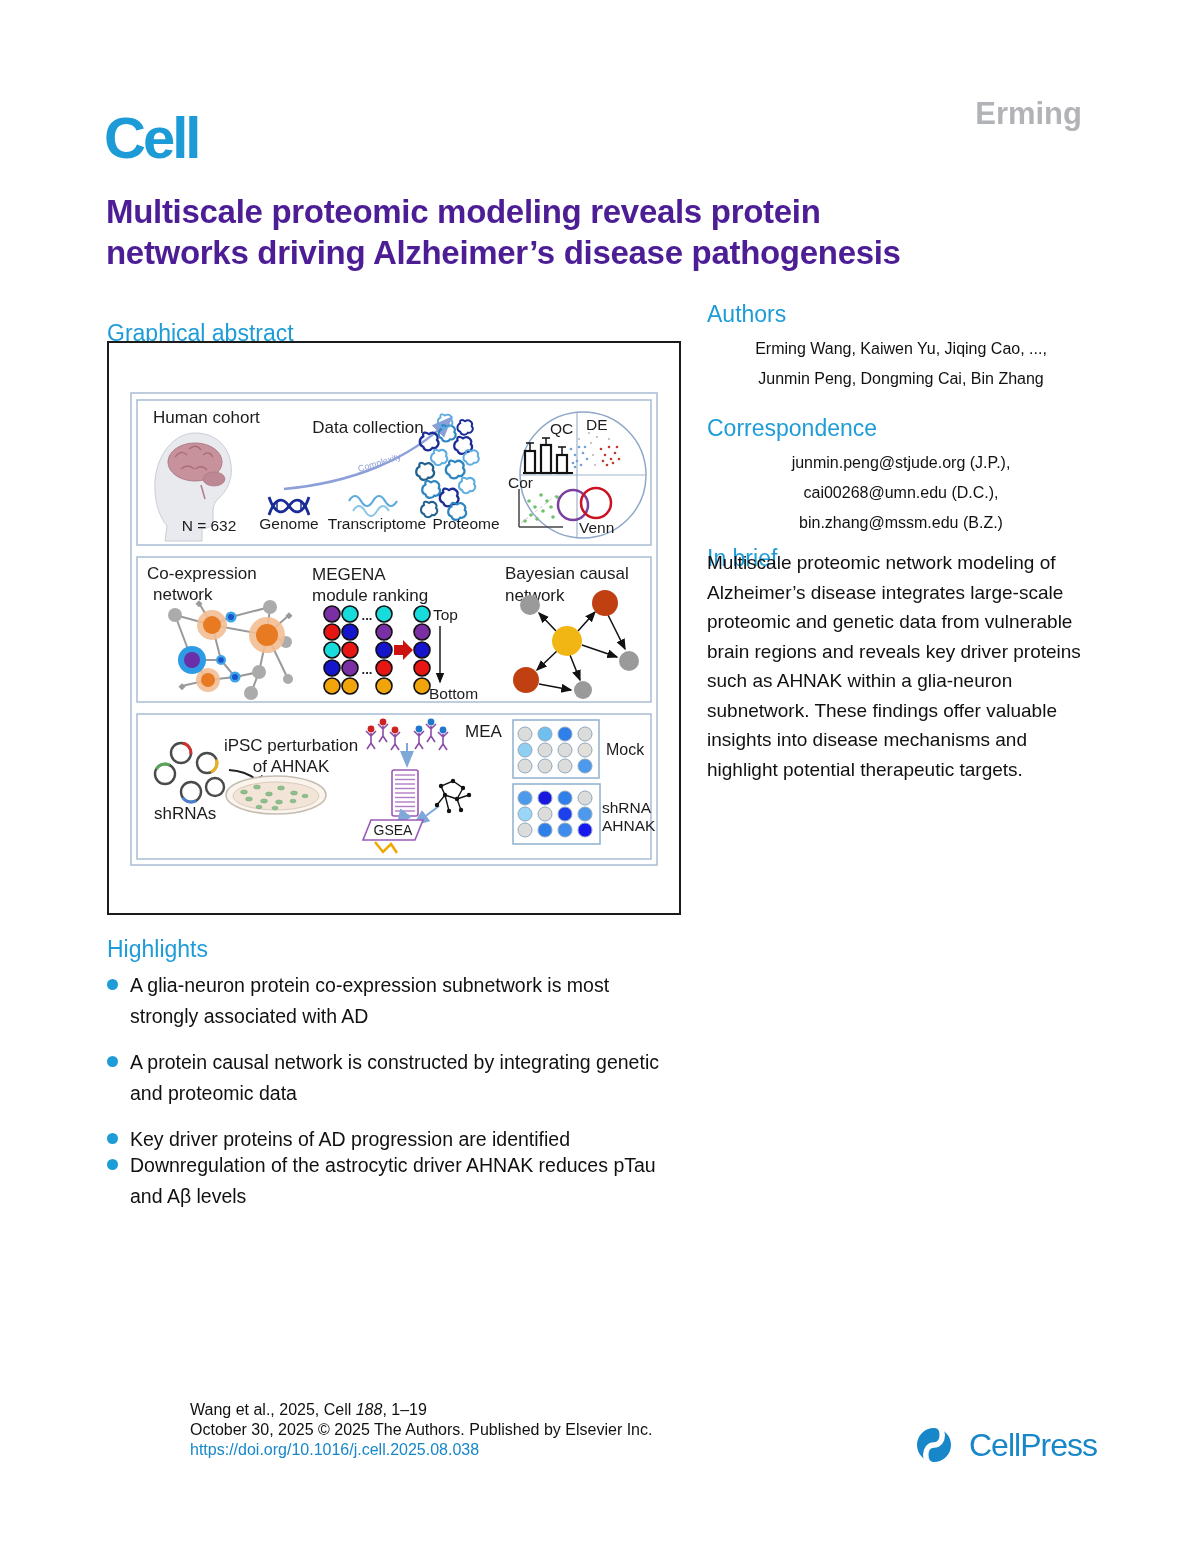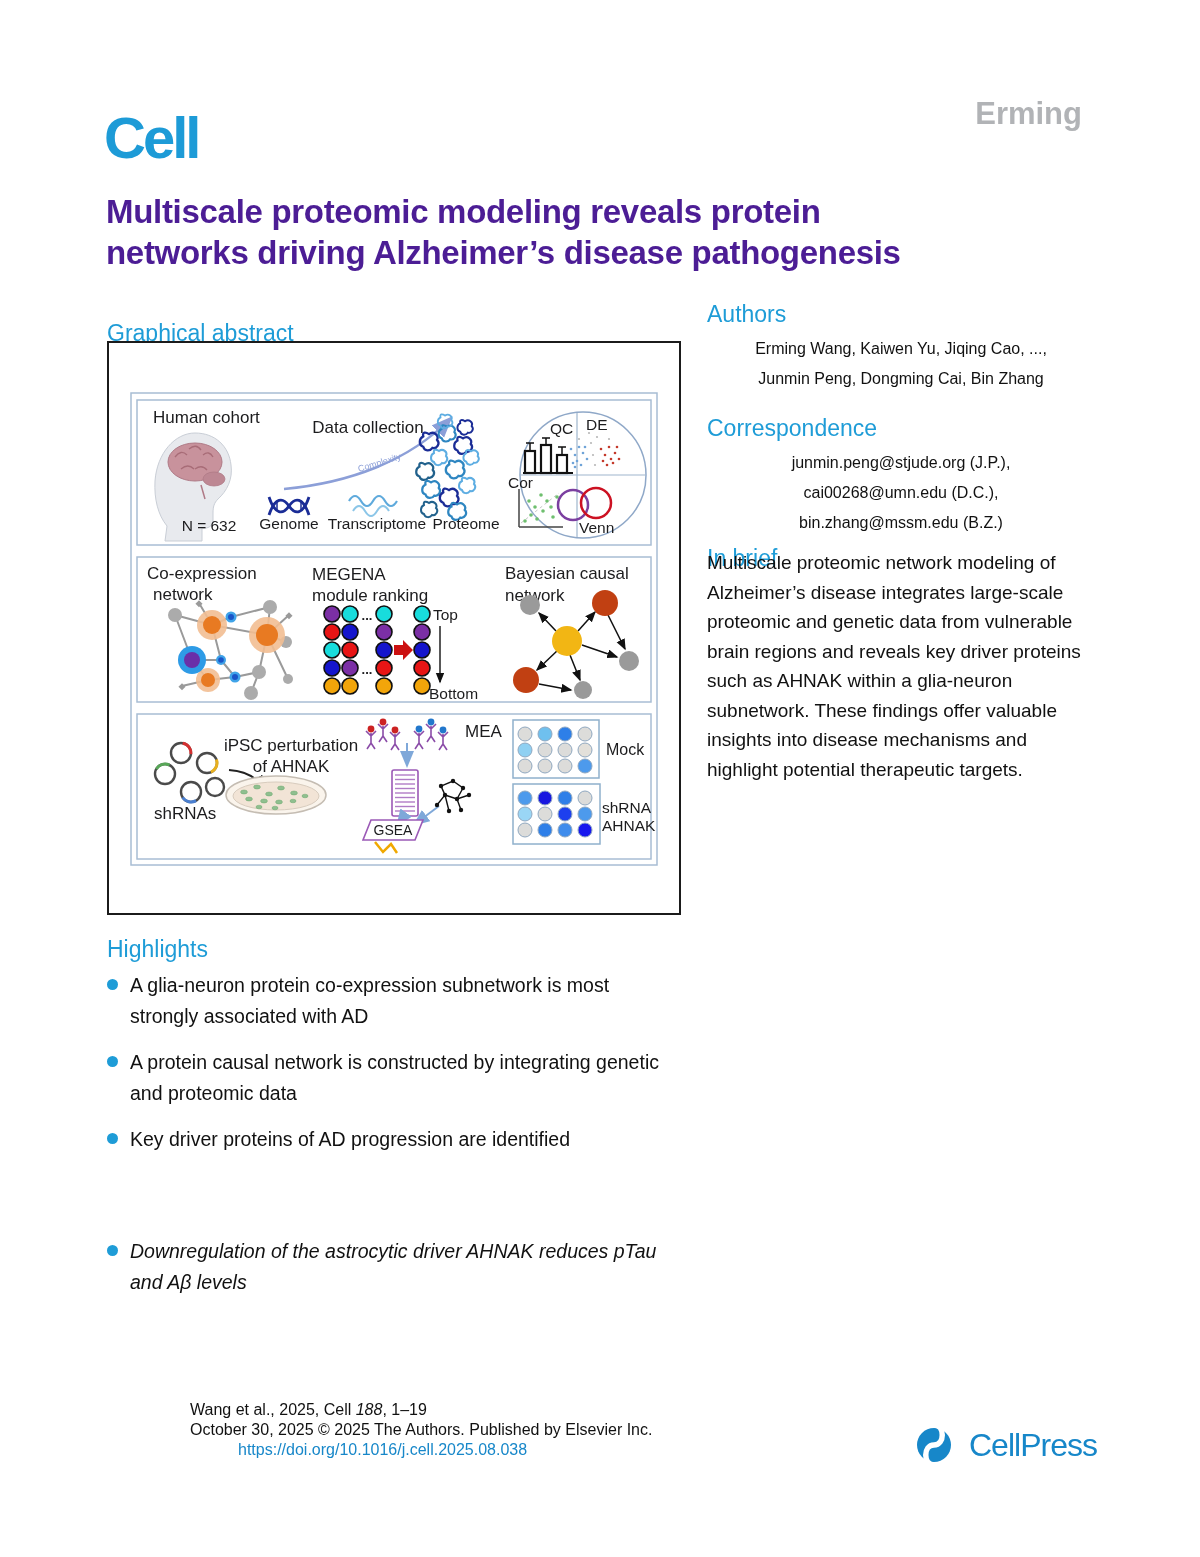--- a/index.html
+++ b/index.html
@@ -442,30 +442,30 @@
     <span>A protein causal network is constructed by integrating genetic and proteomic data</span>
   </div>
   <div class="hl-item" style="top:970px;">
     <span class="hl-bullet"></span>
     <span>A glia-neuron protein co-expression subnetwork is most strongly associated with AD</span>
   </div>
   <div class="hl-item" style="top:1124px;">
     <span class="hl-bullet"></span>
     <span>Key driver proteins of AD progression are identified</span>
   </div>
-  <div class="hl-item" style="top:1236px;font-style:italic;">
+  <div class="hl-item" style="top:1150px;">
     <span class="hl-bullet"></span>
     <span>Downregulation of the astrocytic driver AHNAK reduces pTau and Aβ levels</span>
   </div>
 
   <div class="foot" style="top:1400px;">
     <span>Wang et al., 2025, Cell </span><span style="font-style:italic;">188</span><span>, 1–19</span>
   </div>
   <div class="foot" style="top:1420px;">October 30, 2025 © 2025 The Authors. Published by Elsevier Inc.</div>
-  <div class="foot" style="top:1440px;margin-left:48px;">
+  <div class="foot" style="top:1440px;">
     <a href="#" class="doi-link">https://doi.org/10.1016/j.cell.2025.08.038</a>
   </div>
 
   <div class="cp-wrap">
     <svg width="44" height="46" viewBox="0 0 44 46">
       <circle cx="22" cy="23" r="17" fill="#1787C9"></circle>
       <path d="M22 3 c11 0 11 20 0 20 c-11 0 -11 20 0 20" stroke="#fff" stroke-width="5.5" fill="none" stroke-linecap="round"></path>
     </svg>
     <span class="cp-text">CellPress</span>
   </div>

